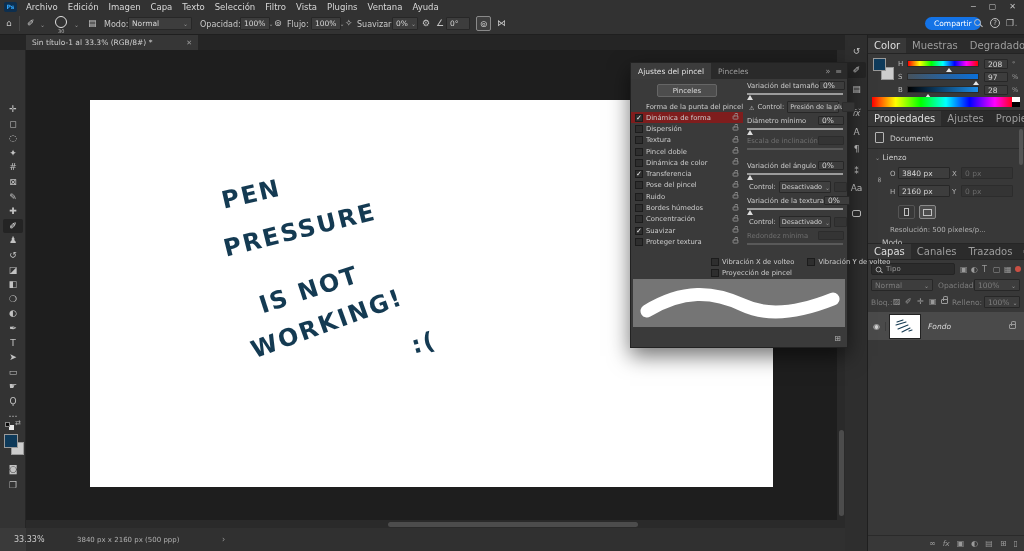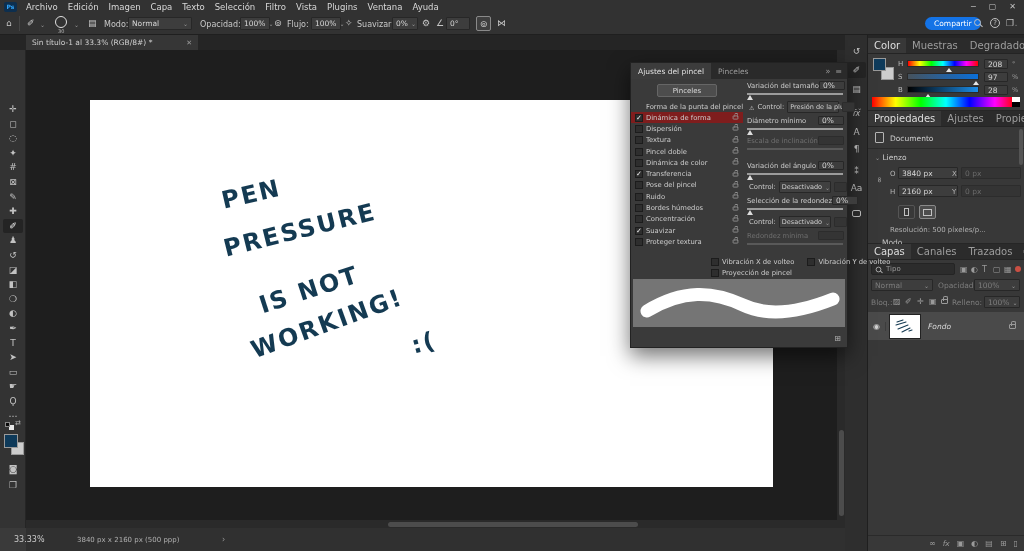--- a/index.html
+++ b/index.html
@@ -86,21 +86,21 @@
 
   
   #panel-props { top:76px; height:132px; }
   #props-body { position:relative; height:116px; font-size:7.5px; }
   #doc-icon { position:absolute; left:7px; top:5px; width:9px; height:11px; border:1px solid #b5b5b5; border-radius:1px; }
   #props-doc-lbl { position:absolute; left:22px; top:7px; color:#cfcfcf; }
   #props-div { position:absolute; left:0; top:21px; width:156px; height:1px; background:#2c2c2c; }
   #lienzo-row { position:absolute; left:7px; top:26px; color:#cfcfcf; }
   #chain { position:absolute; left:8px; top:48px; color:#aaa; transform:rotate(90deg); font-size:8px; }
   .prop-lbl { position:absolute; font-size:7px; color:#b5b5b5; }
-  .prop-fld { position:absolute; width:60px; height:12px; }
+  .prop-fld { position:absolute; width:52px; height:12px; }
   .fld.dis { background:#343434; color:#6a6a6a; border-color:#2c2c2c; }
   .orient-btn { position:absolute; top:78px; width:17px; height:14px; border:1px solid #555; border-radius:2px; display:flex; align-items:center; justify-content:center; }
   .orient-btn.active { background:#4d4d4d; border-color:#8a8a8a; }
   .orient-p { width:5px; height:8px; border:1px solid #c2c2c2; }
   .orient-l { width:9px; height:7px; border:1px solid #c2c2c2; }
   #res-lbl { position:absolute; left:22px; top:99px; font-size:7px; color:#b0b0b0; }
   #mode-lbl { position:absolute; left:14px; top:111px; font-size:7.5px; color:#c5c5c5; }
   #props-scroll { position:absolute; right:1px; top:2px; width:4px; height:36px; background:#555; border-radius:2px; }
 
   
@@ -585,21 +585,21 @@
       </div>
     <div class="ctl-row">
         <span>Control:</span>
         <span class="dd ctl-dd">
           <span>Desactivado</span>
           <span class="car">⌄</span>
         </span>
         <span class="fld dis ctl-dis"></span>
       </div>
     <div class="lbl-row">
-        <span>Selección de la redondez</span>
+        <span>Variación de la textura</span>
         <span class="fld mini-fld">
           <span>0%</span>
         </span>
       </div>
     <div class="slider">
         <span class="track"></span>
         <span class="thumb"></span>
       </div>
     <div class="ctl-row">
         <span>Control:</span>

